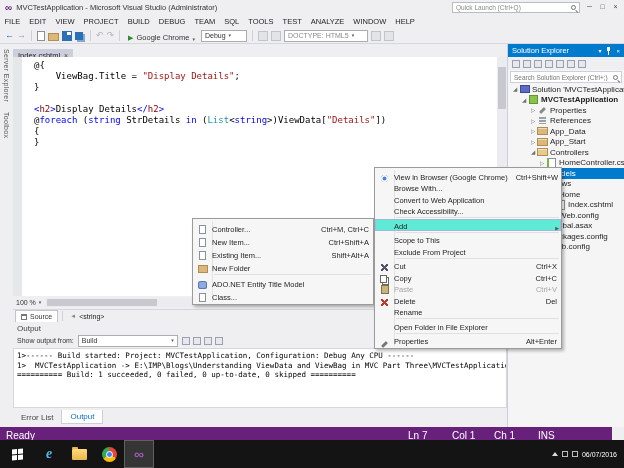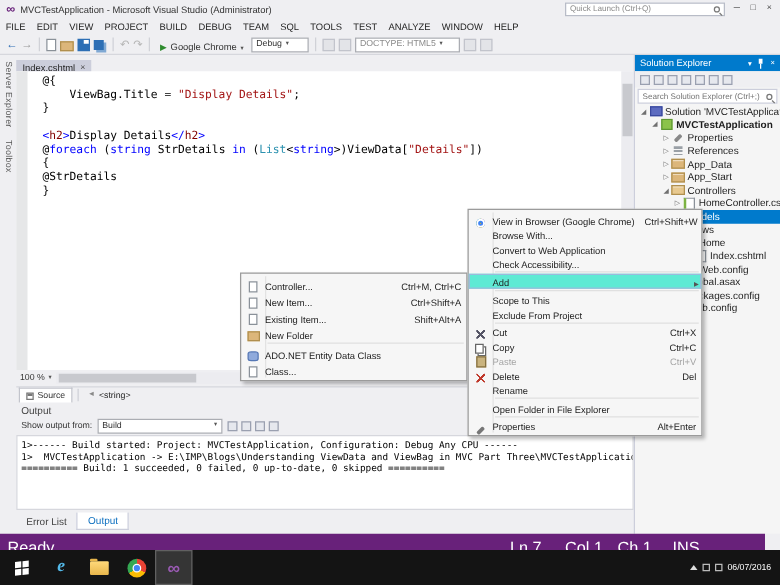--- a/index.html
+++ b/index.html
@@ -132,21 +132,21 @@
   .mi-cut::before{background:linear-gradient(45deg,transparent 42%,#556 42%,#556 58%,transparent 58%),linear-gradient(135deg,transparent 42%,#556 42%,#556 58%,transparent 58%)}
   .mi-copy::before{content:"";width:5px;height:6px;background:#fff;border:1px solid #666;box-shadow:2px 2px 0 -1px #fff,2px 2px 0 0 #666;margin:-2px 2px 0 0}
   .mi-paste::before{content:"";width:6px;height:7px;background:#C9B37E;border:1px solid #857040}
   .mi-properties::before{content:"";width:7px;height:3px;background:#777;transform:rotate(-45deg);border-radius:1px}
   .mi-new-view::before{content:"";width:7px;height:6px;border:1px solid #2E75B5;background:linear-gradient(to bottom,#2E75B5 2px,#fff 2px)}
   .mi-sheet::before{content:"";width:5px;height:7px;background:#fff;border:1px solid #8A9199}
   .mi-folder::before{content:"";width:8px;height:6px;background:#DCB67A;border:1px solid #B08F4E}
   .mi-entity::before{content:"";width:7px;height:6px;background:#8FAADC;border:1px solid #5577B5;border-radius:3px/2px}
 
   
-  .statusbar{position:absolute;left:0;top:427px;right:12px;height:13px;background:#68217A;color:#fff;font-size:13px}
+  .statusbar{position:absolute;left:0;top:427px;right:12px;height:13px;background:#68217A;color:#fff;font-size:10px}
   .sb-ready{position:absolute;left:6px;top:2.5px}
   .sb-ln{position:absolute;left:408px;top:2.5px}
   .sb-col{position:absolute;left:452px;top:2.5px}
   .sb-ch{position:absolute;left:494px;top:2.5px}
   .sb-ins{position:absolute;left:538px;top:2.5px}
 
   
   .taskbar{position:absolute;left:0;top:440px;right:0;height:28px;background:#141414;display:flex;align-items:center}
   .start{width:34px;height:28px;display:flex;align-items:center;justify-content:center}
   .winlogo{display:grid;grid-template-columns:5px 5px;grid-template-rows:5px 5px;gap:1px;transform:skewY(-6deg)}
@@ -246,21 +246,20 @@
   <div class="editor">
     <div class="bp-gutter"></div>
     <div class="code">
         <div class="code-line"><span class="tok-plain">@{</span></div>
         <div class="code-line"><span class="tok-plain">    ViewBag.Title = </span><span class="tok-string">"Display Details"</span><span class="tok-plain">;</span></div>
         <div class="code-line"><span class="tok-plain">}</span></div>
         <div class="code-line"><span class="tok-plain"></span></div>
         <div class="code-line"><span class="tok-delim">&lt;</span><span class="tok-tag">h2</span><span class="tok-delim">&gt;</span><span class="tok-plain">Display Details</span><span class="tok-delim">&lt;/</span><span class="tok-tag">h2</span><span class="tok-delim">&gt;</span></div>
         <div class="code-line"><span class="tok-plain">@</span><span class="tok-kw">foreach</span><span class="tok-plain"> (</span><span class="tok-kw">string</span><span class="tok-plain"> StrDetails </span><span class="tok-kw">in</span><span class="tok-plain"> (</span><span class="tok-type">List</span><span class="tok-plain">&lt;</span><span class="tok-kw">string</span><span class="tok-plain">&gt;)ViewData[</span><span class="tok-string">"Details"</span><span class="tok-plain">])</span></div>
         <div class="code-line"><span class="tok-plain">{</span></div>
-        <div class="code-line"><span class="tok-plain">@StrDetails</span></div>
         <div class="code-line"><span class="tok-plain">}</span></div>
       </div>
     <div class="vscroll">
         <div class="vthumb"></div>
       </div>
   </div>
 
   <div class="zoombar">
     <span class="zoom">
       <span>100 %</span>
@@ -450,21 +449,21 @@
         <span class="mi-short">Shift+Alt+A</span>
       </div>
       <div class="menu-item">
         <span class="mi-gutter mi mi-folder"></span>
         <span class="mi-label">New Folder</span>
         <span class="mi-short"></span>
       </div>
       <div class="menu-sep"></div>
       <div class="menu-item">
         <span class="mi-gutter mi mi-entity"></span>
-        <span class="mi-label">ADO.NET Entity Data Class</span>
+        <span class="mi-label">ADO.NET Entity Title Model</span>
         <span class="mi-short"></span>
       </div>
       <div class="menu-item">
         <span class="mi-gutter mi mi-sheet"></span>
         <span class="mi-label">Class...</span>
         <span class="mi-short"></span>
       </div>
     </div>
 
   <div class="menu" style="left:374px;top:167px;width:188px">

